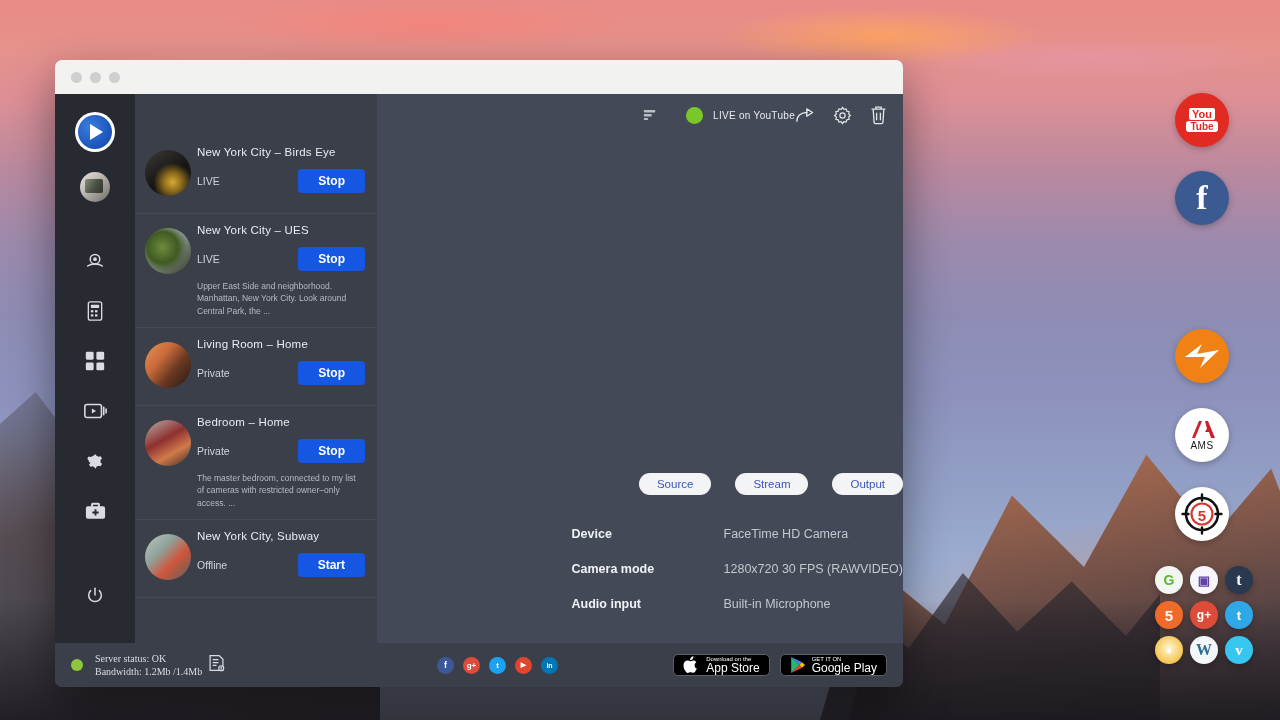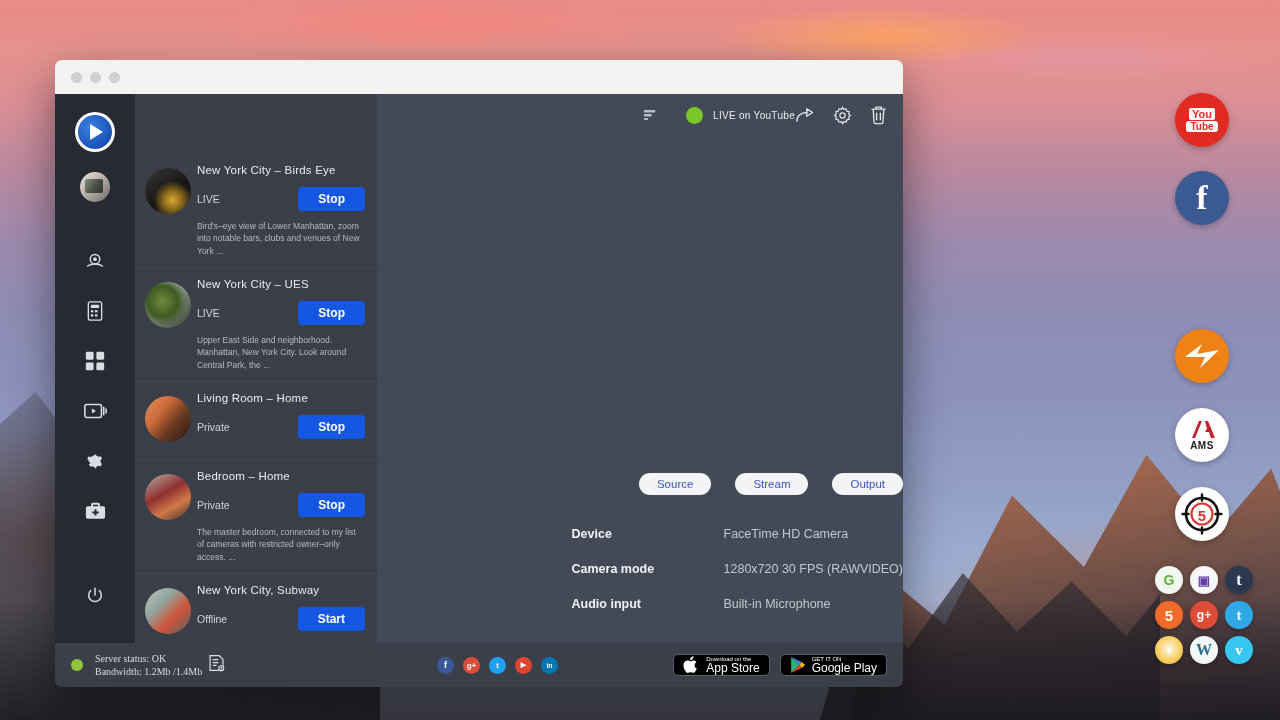--- a/index.html
+++ b/index.html
@@ -113,21 +113,21 @@
   .rail-btn {
     width: 44px; height: 50px; display: flex; align-items: center; justify-content: center;
     cursor: pointer; opacity: .92;
   }
   .rail-btn svg { display: block; }
   .rail-power { position: absolute; bottom: 22px; }
 
   
   #list-col {
     width: 242px; flex: 0 0 242px; background: #3b3f4a;
-    display: flex; flex-direction: column; min-height: 0; gap: 18px;
+    display: flex; flex-direction: column; min-height: 0;
   }
   #list-head { height: 42px; flex: 0 0 42px; display: flex; align-items: center; justify-content: center; }
   #cam-list { flex: 1; overflow: hidden; }
   .cam-item {
     position: relative; padding: 10px 8px 10px 62px; min-height: 78px;
     border-bottom: 1px solid rgba(255,255,255,0.06);
   }
   .cam-thumb {
     position: absolute; left: 10px; top: 14px; width: 46px; height: 46px;
     border-radius: 50%; overflow: hidden;
@@ -326,21 +326,20 @@
         <div id="list-head"></div>
         <div id="cam-list">
 
           <div class="cam-item">
             <div class="cam-thumb th1"></div>
             <div class="cam-title">New York City – Birds Eye</div>
             <div class="cam-row">
               <span class="cam-state">LIVE</span>
               <button class="cam-btn">Stop</button>
             </div>
-            <div class="cam-desc">Bird's–eye view of Lower Manhattan, zoom into notable bars, clubs and venues of New York ...</div>
           </div>
 
           <div class="cam-item">
             <div class="cam-thumb th2"></div>
             <div class="cam-title">New York City – UES</div>
             <div class="cam-row">
               <span class="cam-state">LIVE</span>
               <button class="cam-btn">Stop</button>
             </div>
             <div class="cam-desc">Upper East Side and neighborhood. Manhattan, New York City. Look around Central Park, the ...</div>
@@ -528,21 +527,21 @@
 
   <div class="dock-icon di-lg" style="left:1175px;top:329px;opacity:0;pointer-events:none"></div>
 
   <div class="dock-icon di-lg" style="left:1175px;top:329px;background:#fff;opacity:0;pointer-events:none"></div>
 
   <div class="dock-icon di-lg" style="left:1175px;top:408px;background:#fff;flex-direction:column;gap:0">
     <svg width="26" height="22" viewBox="0 0 26 22">
       <path d="M3 19 L10 2 L13 2 L6 19 Z" fill="#c8202a"></path>
       <path d="M16 2 L19 2 L26 19 L22 19 L20 13 L16 13 L18 9.5 L17.5 8 Z" fill="#c8202a"></path>
     </svg>
-    <span style="color:#1a1a1a;font-size:10px;font-weight:bold;letter-spacing:.5px;margin-top:-1px">AMS</span>
+    <span style="color:#1a1a1a;font-size:10px;font-weight:normal;letter-spacing:.5px;margin-top:-1px">AMS</span>
   </div>
 
   <div class="dock-icon di-lg" style="left:1175px;top:487px;background:#fff">
     <svg width="46" height="46" viewBox="0 0 46 46">
       <circle cx="23" cy="23" r="16" fill="none" stroke="#111" stroke-width="2.6"></circle>
       <circle cx="23" cy="23" r="10.5" fill="none" stroke="#d8362f" stroke-width="2.2"></circle>
       <path d="M23 3.5v6M23 36.5v6M3.5 23h6M36.5 23h6" stroke="#111" stroke-width="2.4" stroke-linecap="round"></path>
       <text x="23" y="29.5" font-size="15" font-weight="bold" fill="#d8362f" text-anchor="middle" font-family="Liberation Sans, sans-serif">5</text>
     </svg>
   </div>

